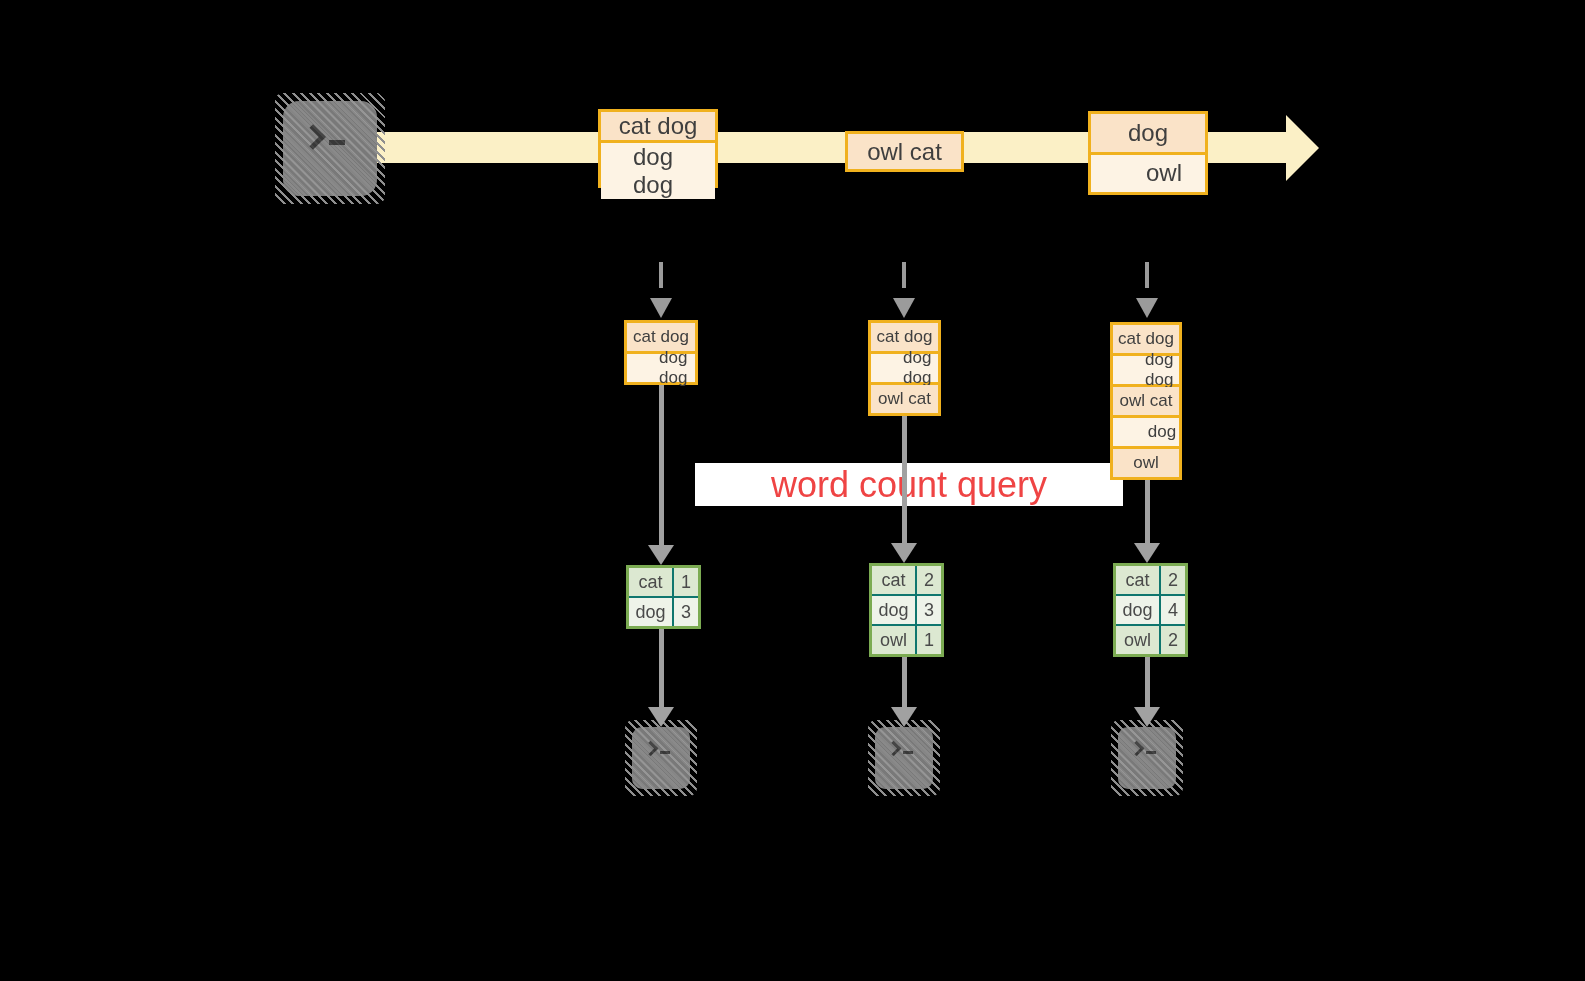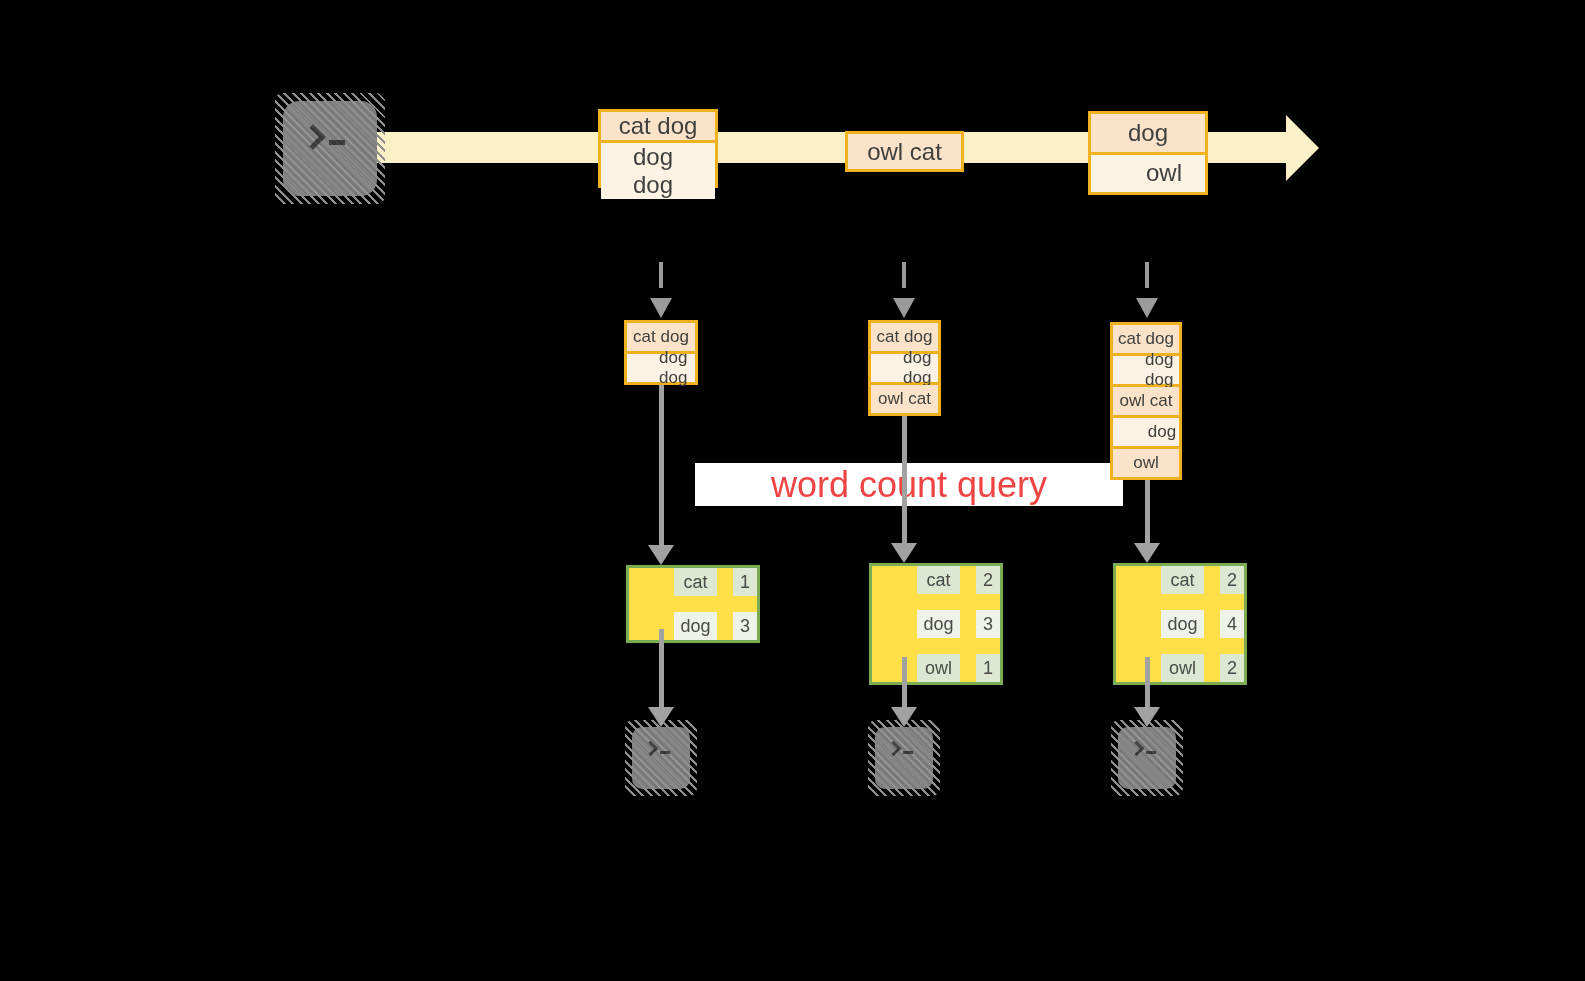--- a/index.html
+++ b/index.html
@@ -39,22 +39,22 @@
            border-left:13px solid transparent; border-right:13px solid transparent;
            border-top:20px solid #A1A1A1;}
 
   
   .qlabel {position:absolute; left:695px; top:463px; width:428px; height:43px;
            background:#FFFFFF; z-index:3; display:flex; align-items:center;
            justify-content:center; font-size:36px; color:#ef4444;}
 
   
   .gtable {position:absolute; z-index:2; display:grid;
-           grid-template-columns:43px 24px; grid-auto-rows:28px; gap:16px;
-           background:#fde047; border:3px solid #7BAB52;padding-left:45px;}
+           grid-template-columns:43px 24px; grid-auto-rows:28px; gap:2px;
+           background:#0f766e; border:3px solid #7BAB52;}
   .gcell {display:flex; align-items:center; justify-content:center;
           font-size:18px; color:#4A4A4A;}
   .gdark  {background:#DCE8D1;}
   .glight {background:#EEF3E9;}
 
   
   .term {position:absolute; background:#7E7E7E; display:flex; align-items:center;
          justify-content:center; z-index:2;}
   .term::before {content:""; position:absolute; inset:-8px; border-radius:8px;
          background:repeating-linear-gradient(45deg, #8F8F8F 0 2px, transparent 2px 6px);

